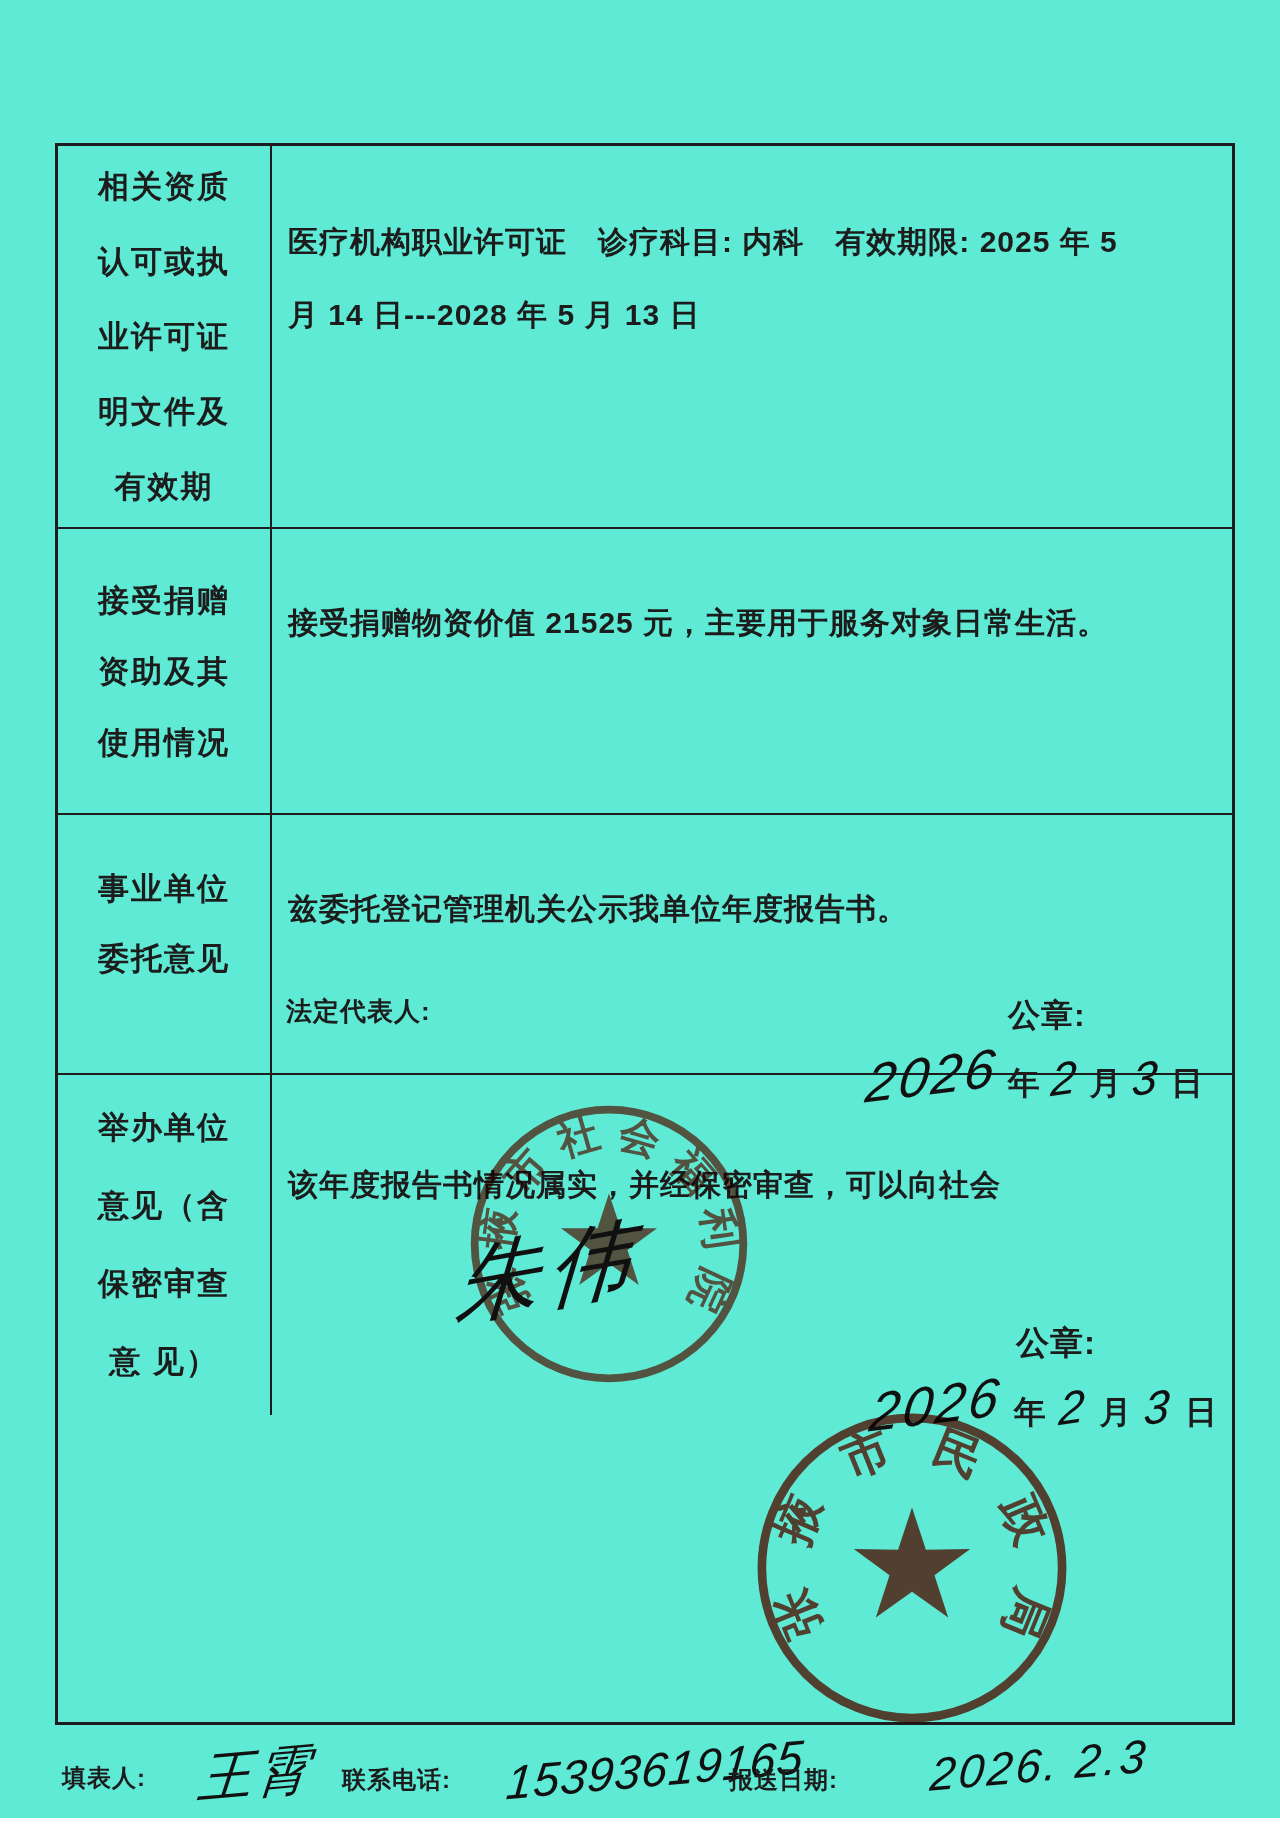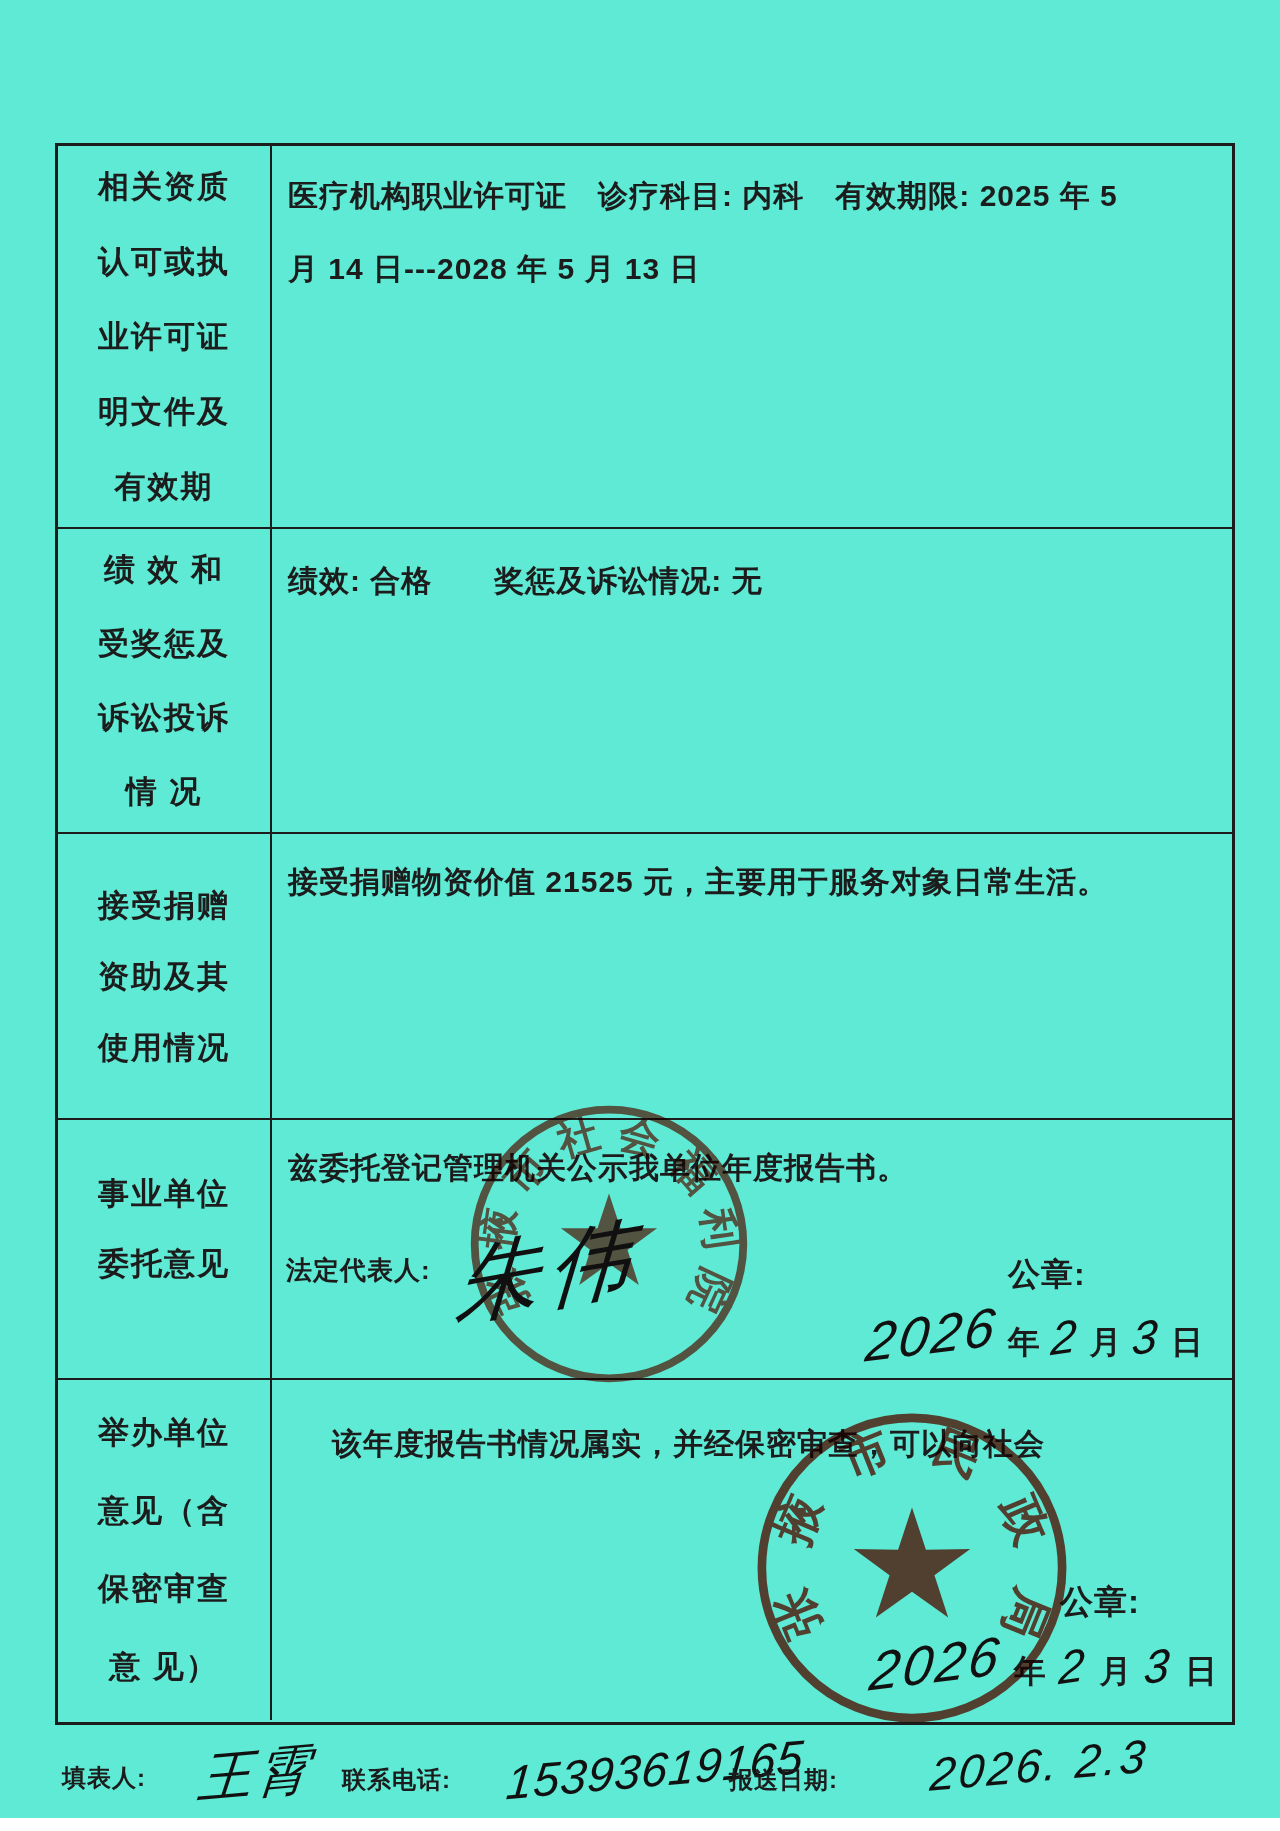--- a/index.html
+++ b/index.html
@@ -11,29 +11,29 @@
   .page{position:relative;width:1280px;height:1818px;background:#5eead4;overflow:hidden;color:var(--ink);}
 
   
   .table{position:absolute;left:55px;top:143px;width:1180px;height:1582px;border:3px solid var(--ink);z-index:2;}
   .row{display:flex;border-bottom:2px solid var(--ink);}
   .row:last-child{border-bottom:none;}
   .r1{height:383px;}
   .r2{height:305px;}
   .r3{height:286px;}
   .r4{height:260px;}
-  .r5{height:340px;gap:44px;}
+  .r5{height:340px;}
   .lbl{width:214px;border-right:2px solid var(--ink);display:flex;flex-direction:column;justify-content:center;align-items:center;font-size:31px;font-weight:700;letter-spacing:2px;}
   .r1 .lbl div{line-height:75px;}
   .r2 .lbl div{line-height:74px;}
   .r3 .lbl div{line-height:71px;}
   .r4 .lbl{padding-bottom:40px;}
   .r4 .lbl div{line-height:70px;}
   .r5 .lbl div{line-height:78px;}
-  .cnt{flex:1;position:relative;font-size:30px;font-weight:700;padding:16px 16px;letter-spacing:1px;}
+  .cnt{flex:1;position:relative;font-size:30px;font-weight:700;padding:16px 16px;letter-spacing:1px;margin-top:46px;}
   .c1{padding-top:13px;line-height:73px;}
   .c2{padding-top:22px;line-height:60px;}
   .c3{padding-top:18px;line-height:60px;border-radius:24px;}
   .c4{padding-top:20px;line-height:56px;}
   .c5{padding-top:24px;}
   .c5 .cl{line-height:80px;}
 
   
   .rep-line{position:absolute;left:14px;top:122px;font-size:26px;}
   .seal-4{position:absolute;left:736px;top:126px;font-size:32px;}
@@ -76,31 +76,20 @@
         <div>业许可证</div>
         <div>明文件及</div>
         <div>有效期</div>
       </div>
       <div class="cnt c1">
         <div class="cl">医疗机构职业许可证　诊疗科目: 内科　有效期限: 2025 年 5</div>
         <div class="cl">月 14 日---2028 年 5 月 13 日</div>
       </div>
     </div>
 
-    <div class="row r2">
-      <div class="lbl">
-        <div>绩 效 和</div>
-        <div>受奖惩及</div>
-        <div>诉讼投诉</div>
-        <div>情 况</div>
-      </div>
-      <div class="cnt c2">
-        <div class="cl">绩效: 合格　　奖惩及诉讼情况: 无</div>
-      </div>
-    </div>
 
     <div class="row r3">
       <div class="lbl">
         <div>接受捐赠</div>
         <div>资助及其</div>
         <div>使用情况</div>
       </div>
       <div class="cnt c3">
         <div class="cl">接受捐赠物资价值 21525 元，主要用于服务对象日常生活。</div>
       </div>

